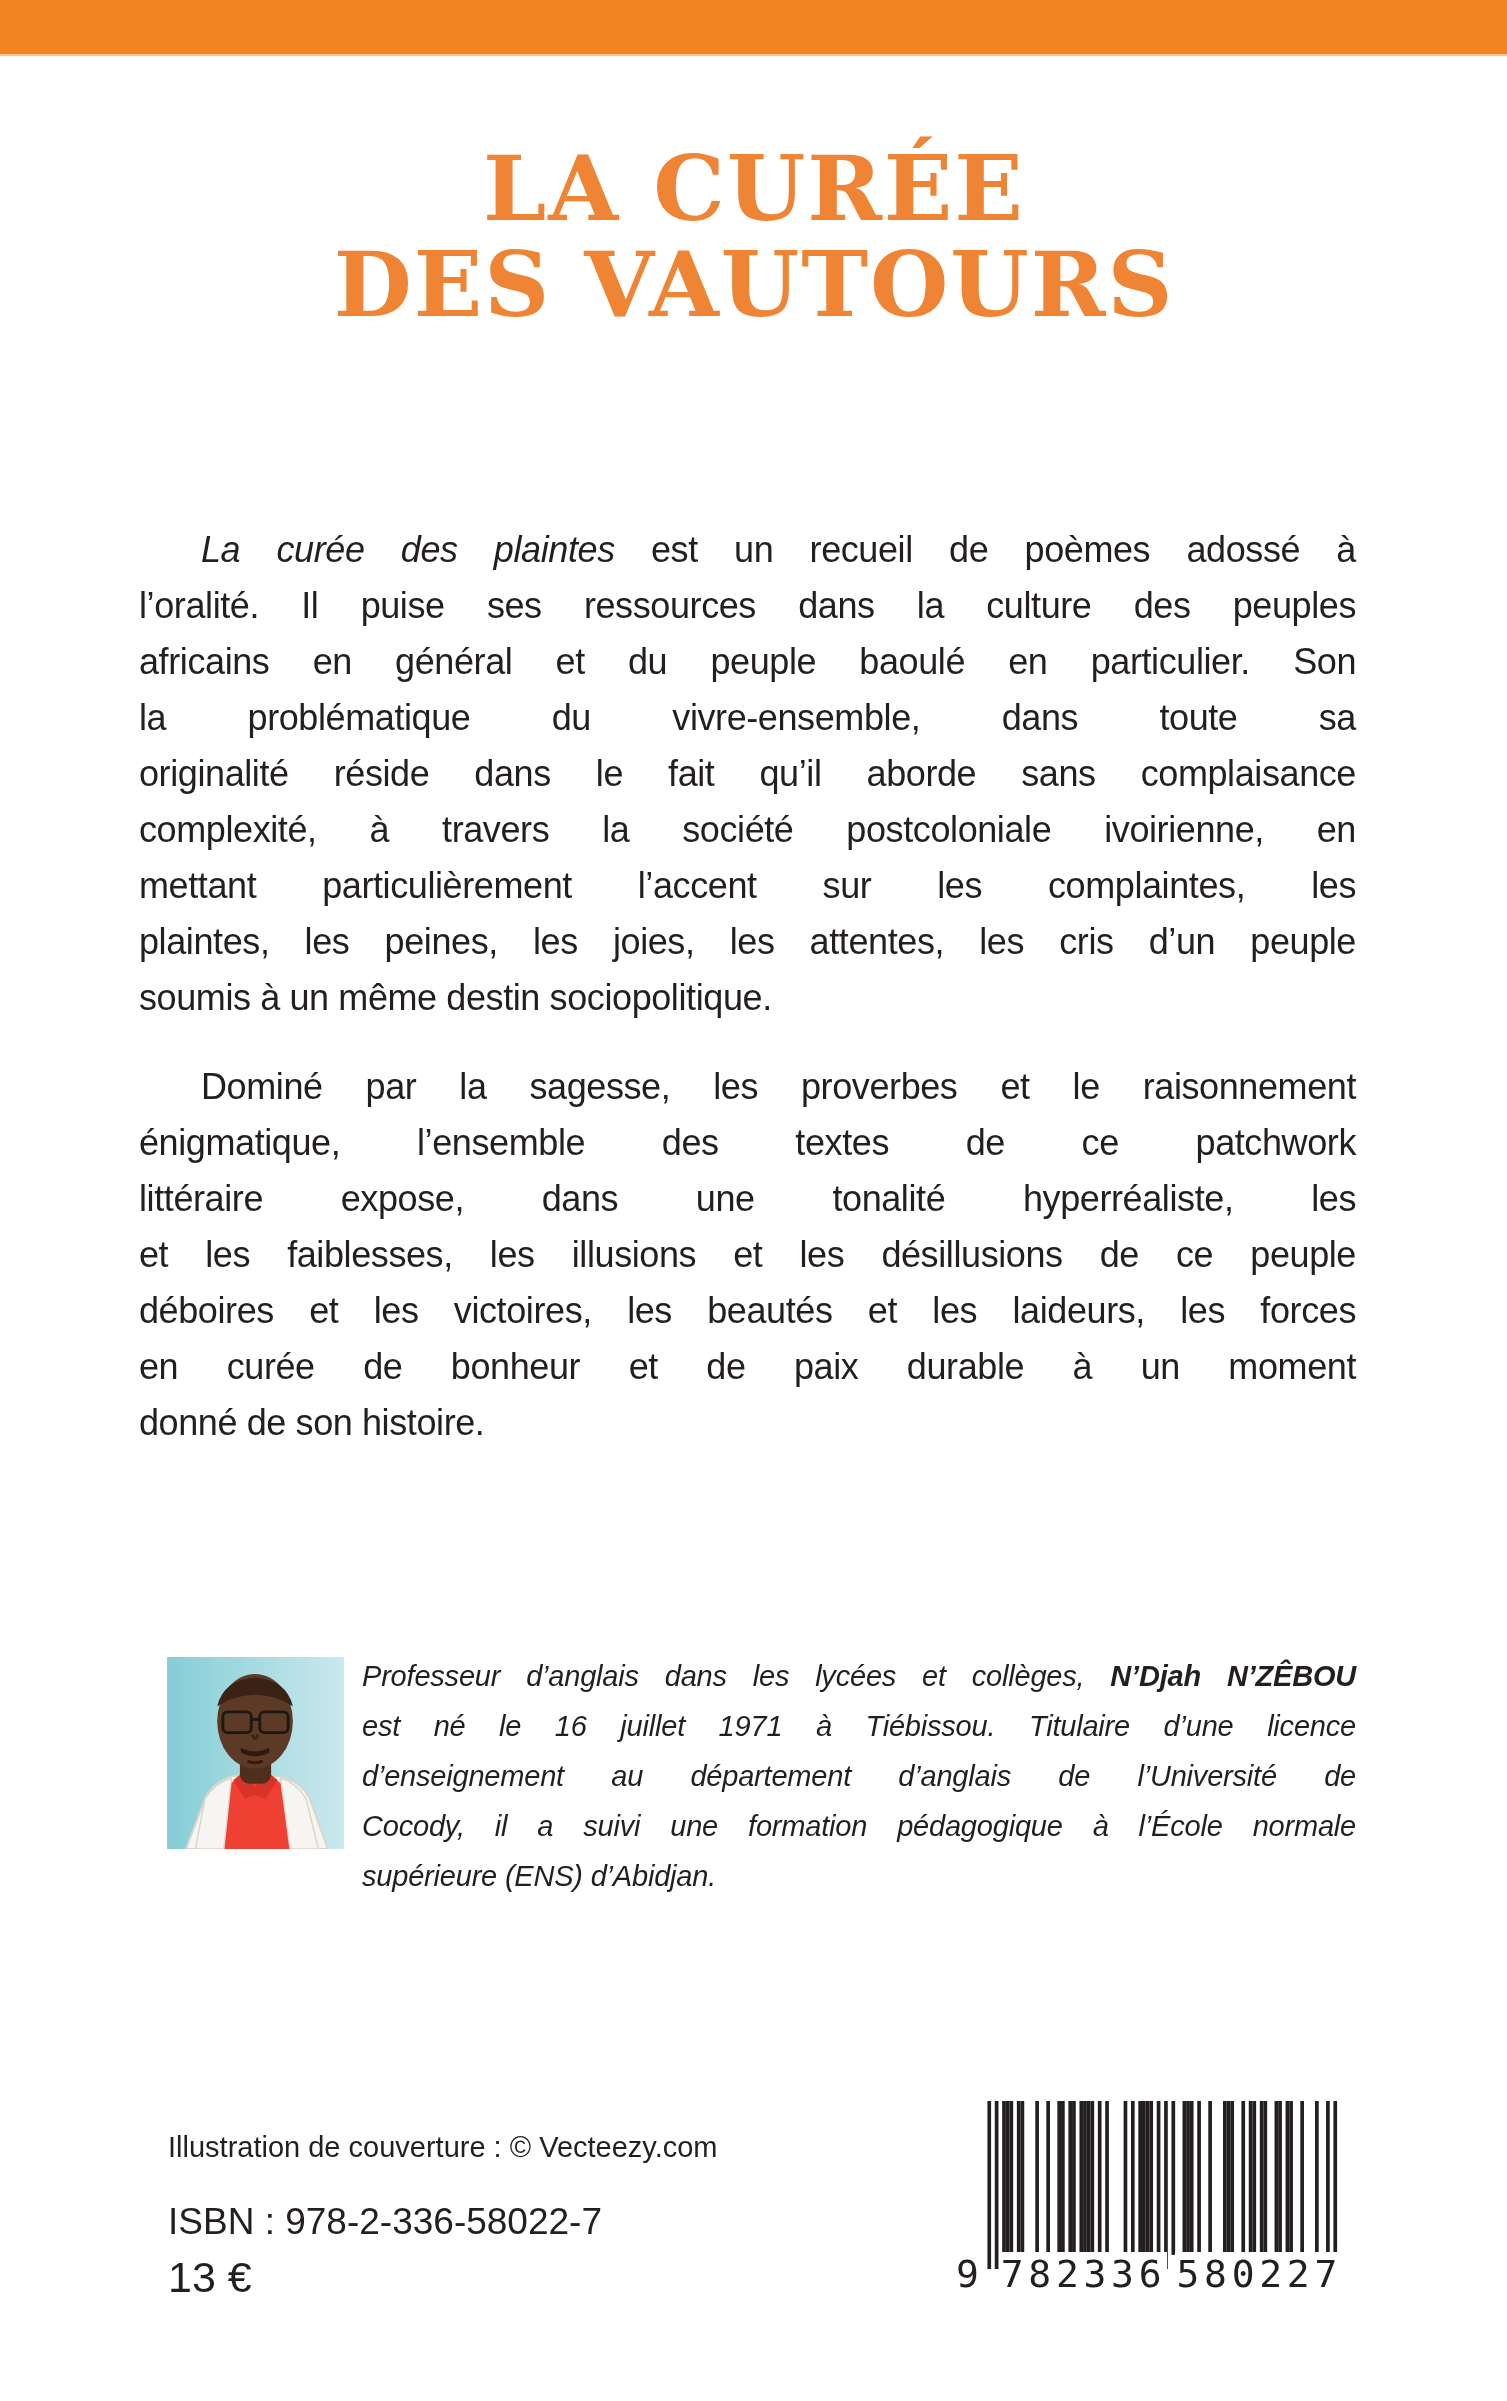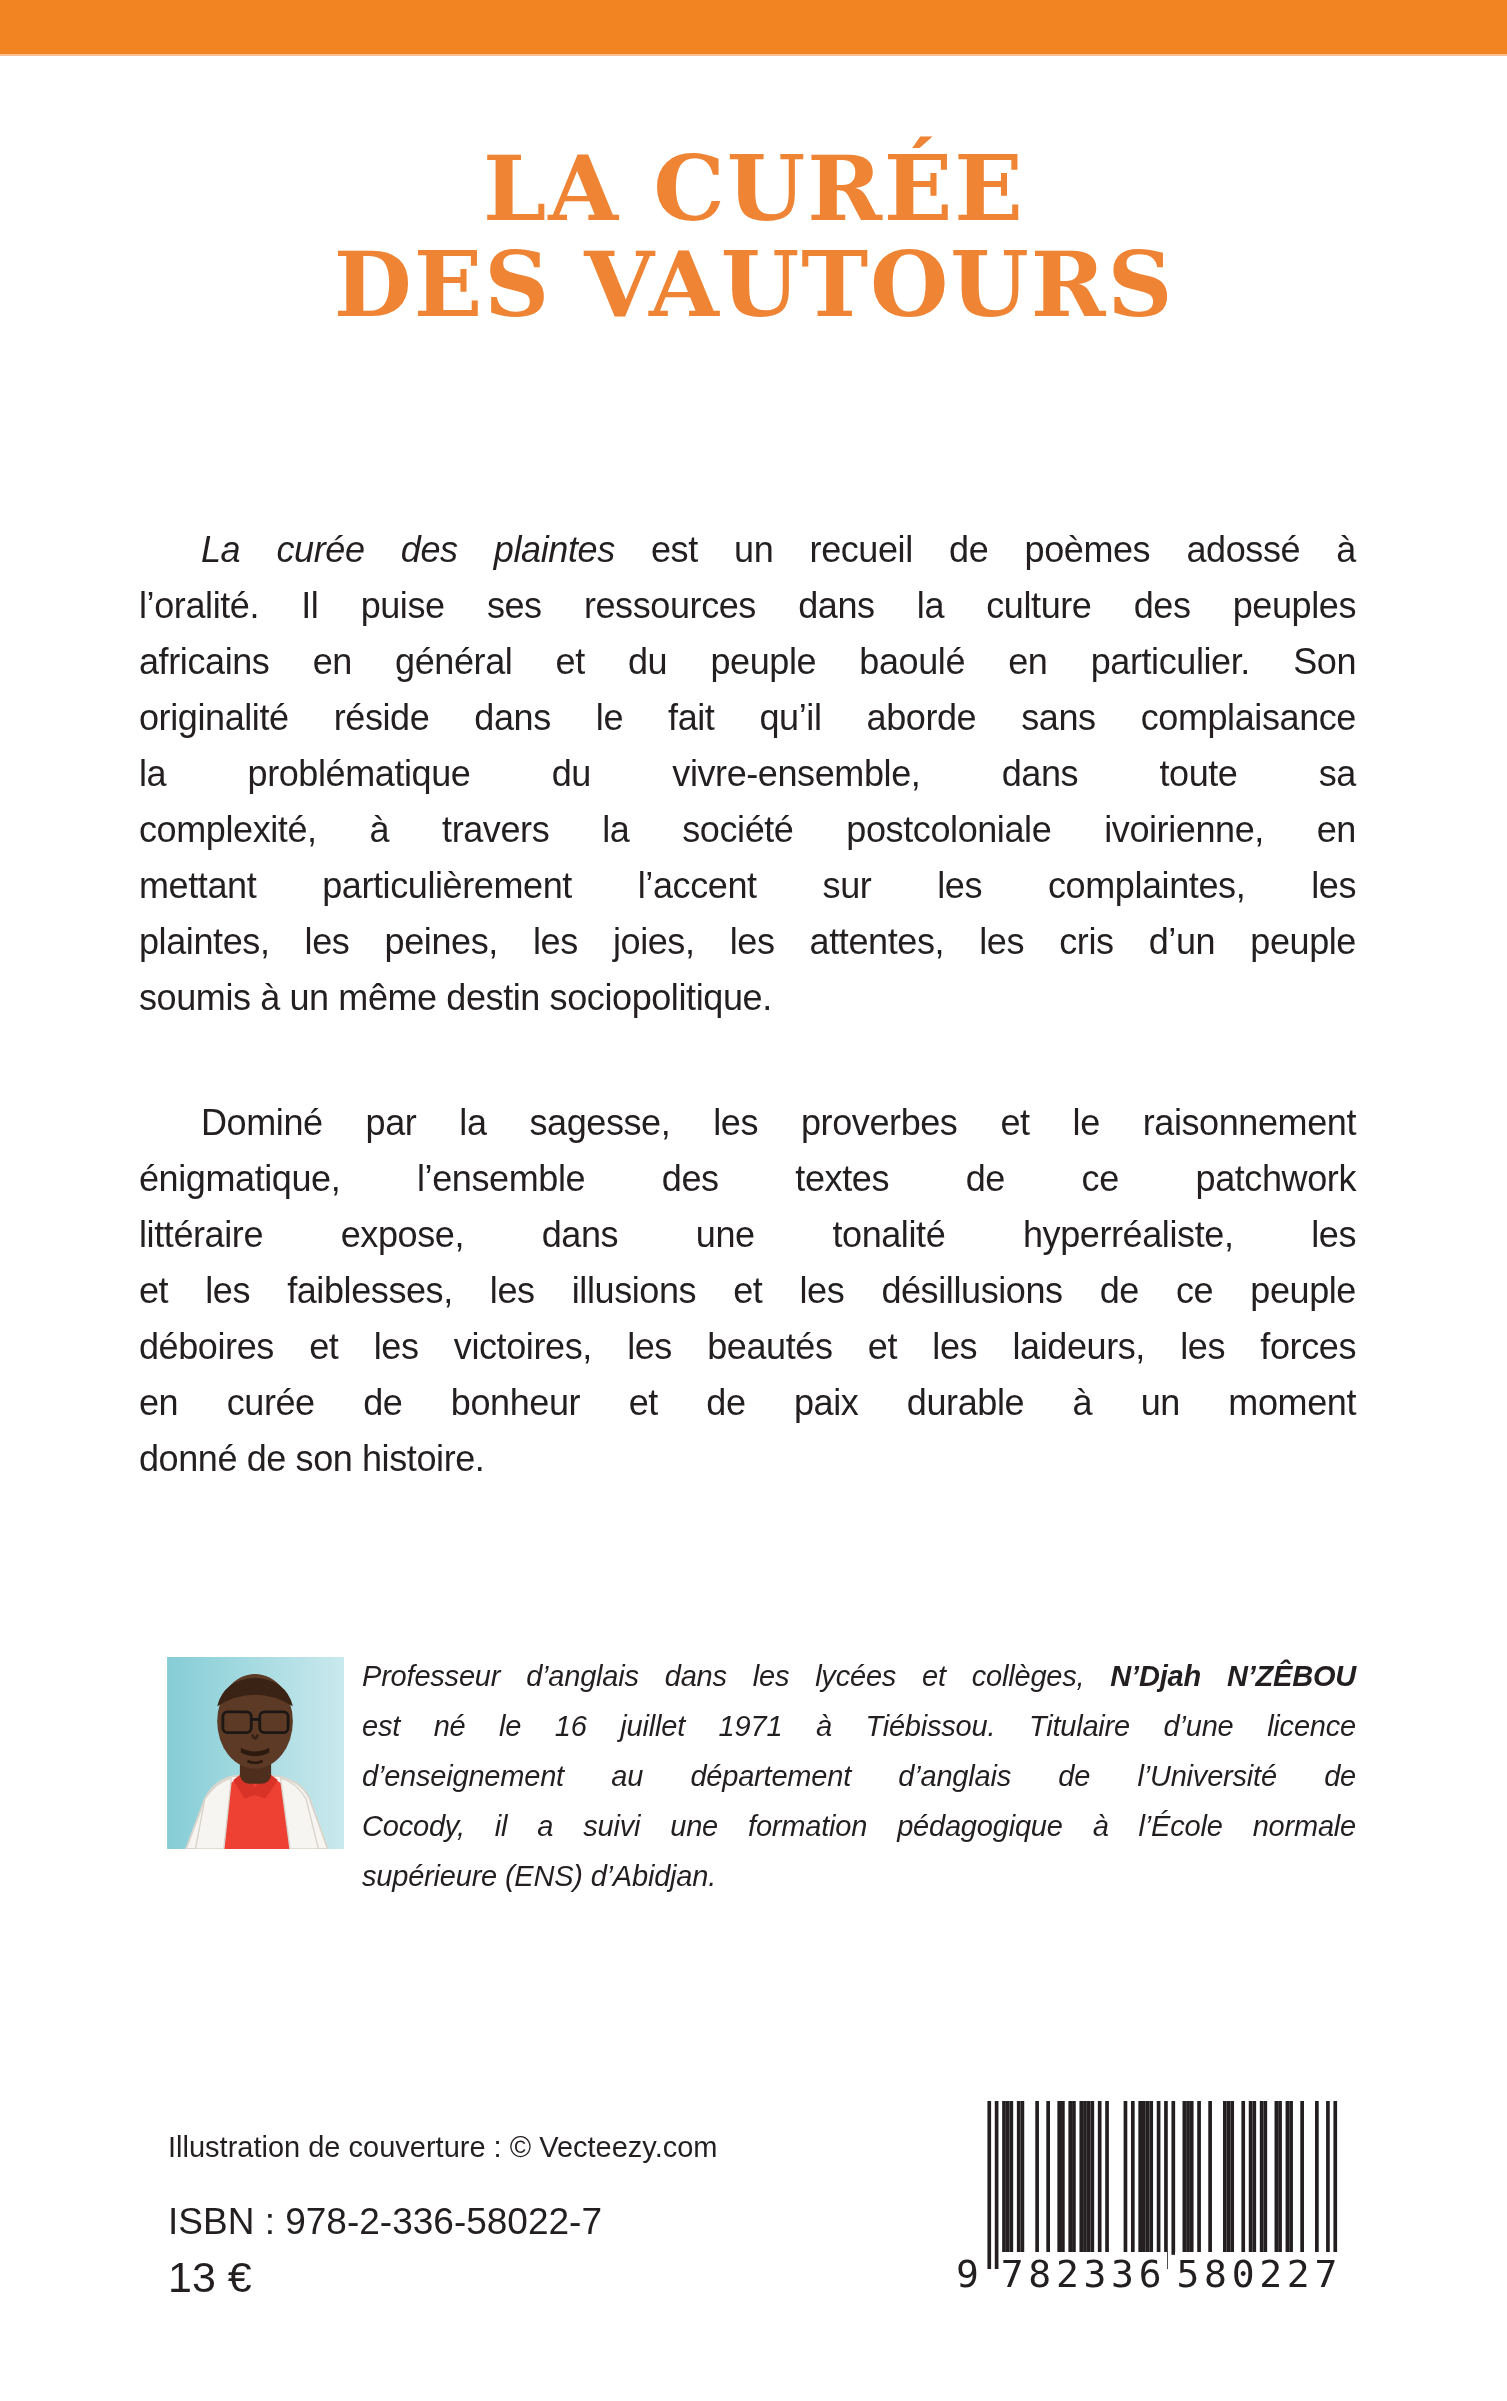--- a/index.html
+++ b/index.html
@@ -12,21 +12,21 @@
 
   .title{position:absolute;top:140px;left:0;width:1508px;margin:0;
          text-align:center;font-family:"DejaVu Serif","Liberation Serif",serif;
          font-weight:700;font-size:90px;line-height:96px;letter-spacing:1.9px;
          color:var(--accent,#EE8434);}
   .title .tline{display:block;}
 
   .synopsis{position:absolute;left:139px;top:522px;width:1217px;
             font-size:36px;line-height:56px;letter-spacing:-0.4px;}
   .para{margin:0;}
-  .para2{margin-top:69px;}
+  .para2{margin-top:33px;}
 
   .jline{text-align:justify;text-align-last:justify;white-space:normal;}
   .jline.last{text-align-last:left;}
   .jline .em{font-style:italic;}
   .jline .bold{font-weight:700;}
 
   .photo{position:absolute;left:167px;top:1657px;width:177px;height:192px;margin:0;}
   .photo svg{display:block;width:100%;height:100%;}
 
   .bio{position:absolute;left:362px;top:1651px;width:994px;
@@ -56,22 +56,22 @@
   <h1 class="title">
     <span class="tline">LA CURÉE</span>
     <span class="tline">DES VAUTOURS</span>
   </h1>
 
   <div class="synopsis">
     <div class="para para1">
         <div class="jline" style="text-indent: 62px;"><span class="em">La curée des plaintes</span><span> est un recueil de poèmes adossé à</span></div>
         <div class="jline"><span>l’oralité. Il puise ses ressources dans la culture des peuples</span></div>
         <div class="jline"><span>africains en général et du peuple baoulé en particulier. Son</span></div>
+        <div class="jline"><span>la problématique du vivre-ensemble, dans toute sa</span></div>
         <div class="jline"><span>originalité réside dans le fait qu’il aborde sans complaisance</span></div>
-        <div class="jline"><span>la problématique du vivre-ensemble, dans toute sa</span></div>
         <div class="jline"><span>complexité, à travers la société postcoloniale ivoirienne, en</span></div>
         <div class="jline"><span>mettant particulièrement l’accent sur les complaintes, les</span></div>
         <div class="jline"><span>plaintes, les peines, les joies, les attentes, les cris d’un peuple</span></div>
         <div class="jline last"><span>soumis à un même destin sociopolitique.</span></div>
       </div>
     <div class="para para2">
         <div class="jline" style="text-indent: 62px;"><span>Dominé par la sagesse, les proverbes et le raisonnement</span></div>
         <div class="jline"><span>énigmatique, l’ensemble des textes de ce patchwork</span></div>
         <div class="jline"><span>littéraire expose, dans une tonalité hyperréaliste, les</span></div>
         <div class="jline"><span>et les faiblesses, les illusions et les désillusions de ce peuple</span></div>

